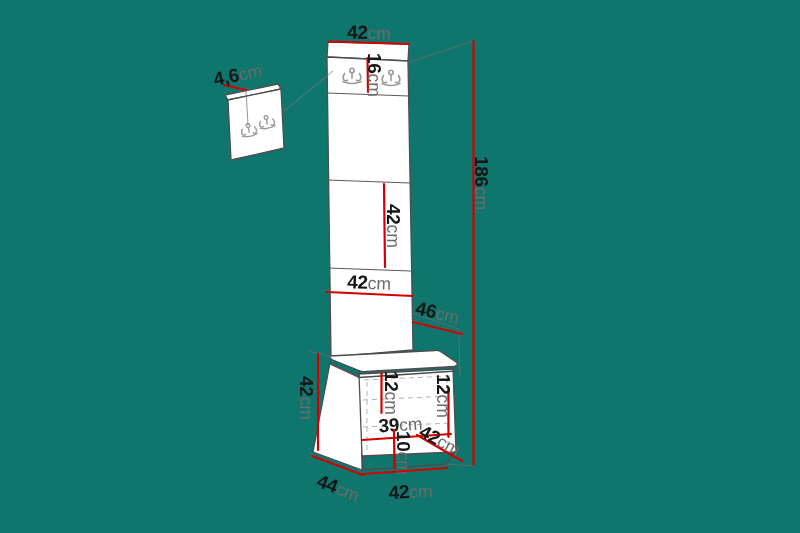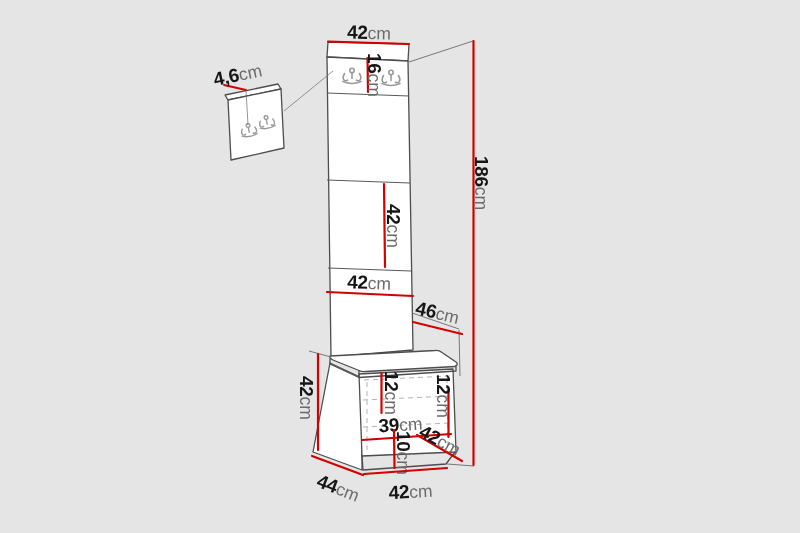--- a/index.html
+++ b/index.html
@@ -1,16 +1,16 @@
 <!DOCTYPE html>
 <html><head>
 <meta charset="utf-8">
 <style>
   html,body{margin:0;padding:0;background:#ffffff;}
-  .stage{position:relative;width:800px;height:533px;background:#e5e5e5;overflow:hidden;
+  .stage{position:relative;width:800px;height:533px;background:#0f766e;overflow:hidden;
          font-family:"Liberation Sans",sans-serif;}
   svg{display:block;}
   .outline{fill:#ffffff;stroke:#4d4d4d;stroke-width:1.3;stroke-linejoin:round;}
   .outline-thin{fill:none;stroke:#5a5a5a;stroke-width:1.1;stroke-linejoin:round;}
   .edge{fill:none;stroke:#4d4d4d;stroke-width:1.3;stroke-linecap:round;stroke-linejoin:round;}
   .ext{fill:none;stroke:#6a6a6a;stroke-width:0.9;}
   .callout{fill:none;stroke:#7a7a7a;stroke-width:0.8;}
   .dashed{fill:none;stroke:#b3b3b3;stroke-width:1;stroke-dasharray:5 4;}
   .dim{fill:none;stroke:#d40000;stroke-width:2.2;stroke-linecap:round;}
   .dim-thin{fill:none;stroke:#d40000;stroke-width:1.8;stroke-linecap:round;}

